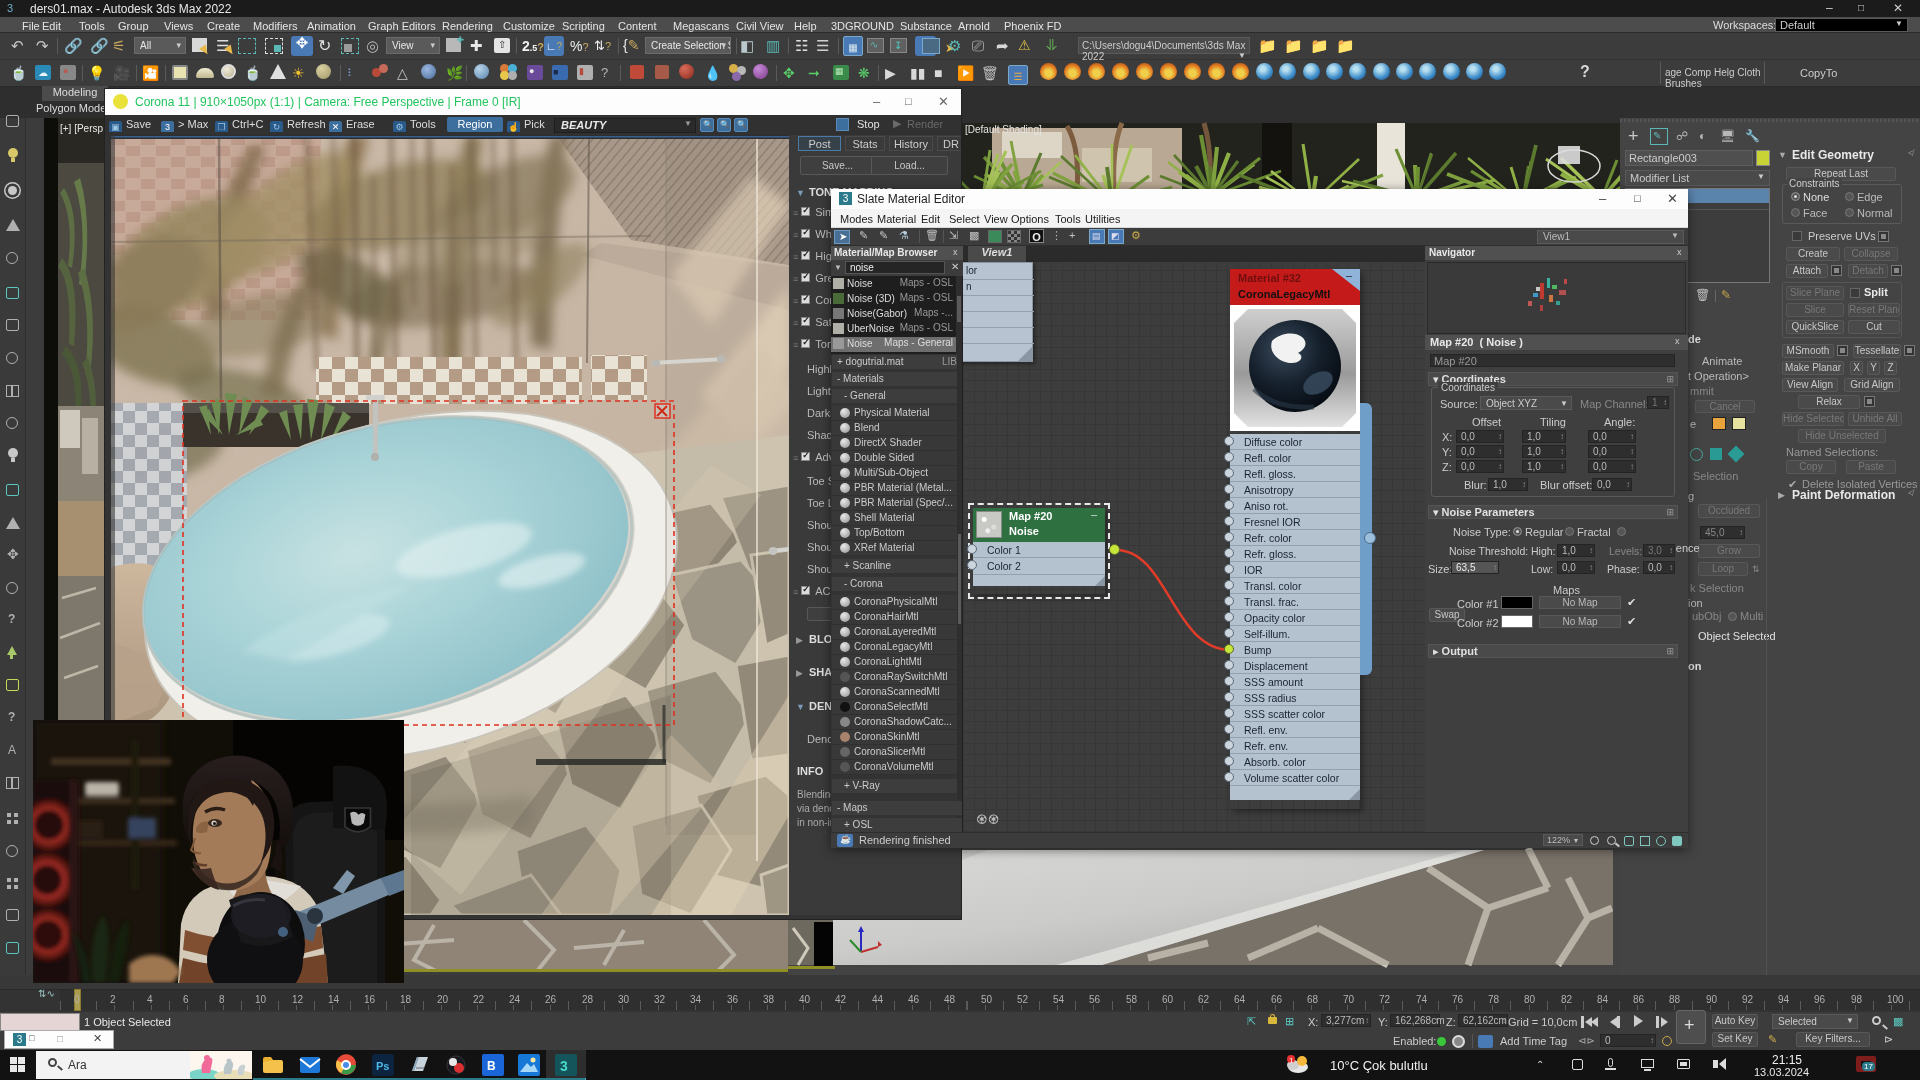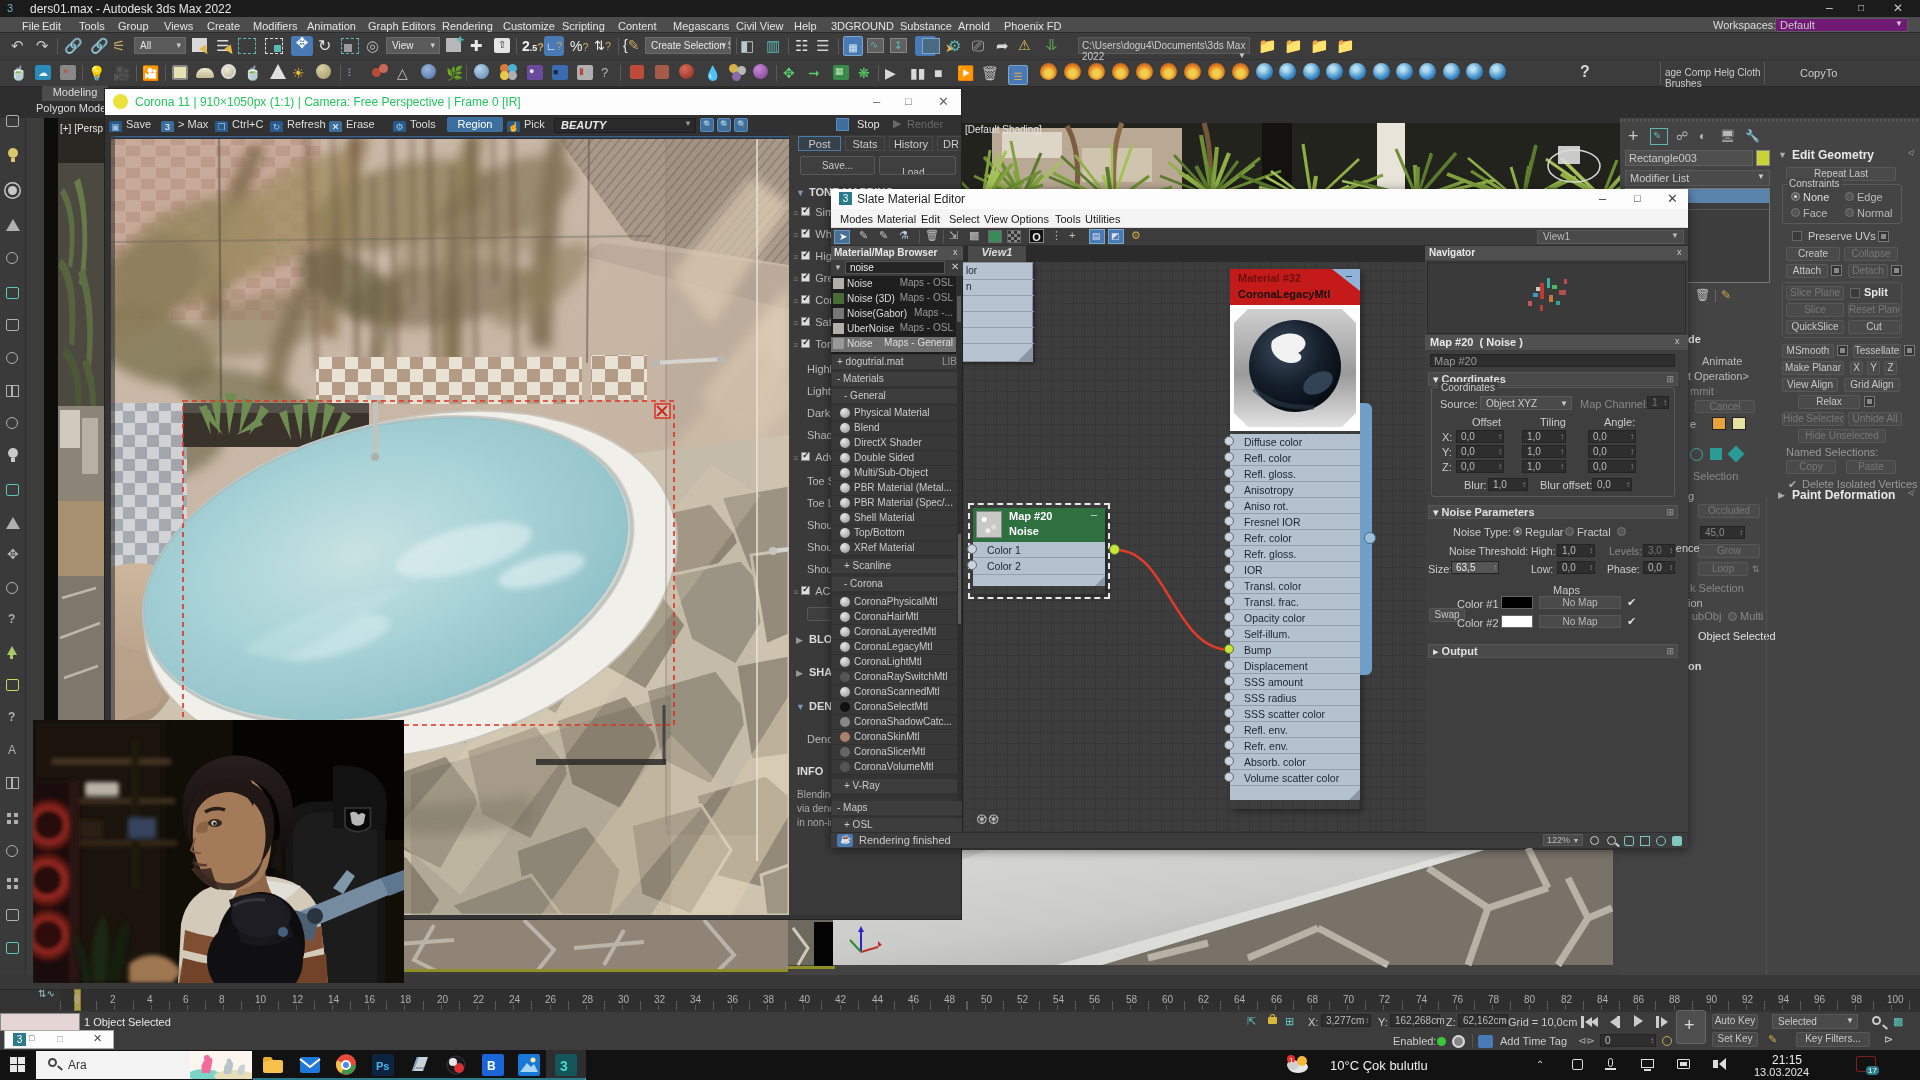--- a/index.html
+++ b/index.html
@@ -97,21 +97,21 @@
     <div class="mi" style="left:562px;">Scripting</div>
     <div class="mi" style="left:618px;">Content</div>
     <div class="mi" style="left:673px;">Megascans</div>
     <div class="mi" style="left:736px;">Civil View</div>
     <div class="mi" style="left:794px;">Help</div>
     <div class="mi" style="left:831px;">3DGROUND</div>
     <div class="mi" style="left:900px;">Substance</div>
     <div class="mi" style="left:958px;">Arnold</div>
     <div class="mi" style="left:1004px;">Phoenix FD</div>
 <div class="t" style="left:1713px;top:19px;font-size:11px;color:#ddd;">Workspaces:</div>
-<div class="abs" style="left:1775px;top:18px;width:133px;height:14px;background:#701a75;border:1px solid #5a5a5a;font-size:11px;color:#ccc;padding-left:4px;">Default<span style="float:right;margin-right:4px;font-size:8px;">▼</span></div>
+<div class="abs" style="left:1775px;top:18px;width:133px;height:14px;background:#000000;border:1px solid #5a5a5a;font-size:11px;color:#ccc;padding-left:4px;">Default<span style="float:right;margin-right:4px;font-size:8px;">▼</span></div>
 
 <div class="abs" id="tb1" style="left:0;top:33px;width:1920px;height:27px;background:#3c3c3c;border-bottom:1px solid #333;"></div>
 <div class="g1" style="left:11px;">↶</div>
     <div class="g1" style="left:36px;">↷</div>
 <div class="sep1" style="left:57px;"></div>
 <div class="g1" style="left:64px;color:#9ab0b8;">🔗</div>
     <div class="g1" style="left:90px;color:#9ab0b8;">🔗</div>
     <div class="g1" style="left:112px;color:#c9a95e;">⚟</div>
 <div class="drop1" style="left:134px;width:52px;">All</div>
 <div class="ic1" style="left:192px;width:15px;height:14px;background:#d8d8d8;"></div>
@@ -841,21 +841,21 @@
   <div class="abs" style="left:1608px;top:8px;width:5px;height:9px;border:1.5px solid #ddd;border-radius:3px;"></div>
       <div class="abs" style="left:1605px;top:18px;width:11px;height:2px;background:#ddd;"></div>
   <div class="abs" style="left:1641px;top:9px;width:13px;height:9px;border:1.5px solid #ddd;"></div>
       <div class="abs" style="left:1644px;top:19px;width:7px;height:2px;background:#ddd;"></div>
   <div class="abs" style="left:1677px;top:9px;width:13px;height:10px;border:1.5px solid #ddd;border-radius:1px;"></div>
       <div class="abs" style="left:1680px;top:12px;width:7px;height:4px;background:#ddd;"></div>
   <div class="abs" style="left:1713px;top:10px;width:5px;height:8px;background:#ddd;"></div>
       <div class="abs" style="left:1719px;top:8px;width:0;height:0;border-top:6px solid transparent;border-bottom:6px solid transparent;border-right:7px solid #ddd;"></div>
   <div class="t" style="left:1772px;top:3px;font-size:12px;color:#f0f0f0;">21:15</div>
   <div class="t" style="left:1754px;top:16px;font-size:11px;color:#e8e8e8;">13.03.2024</div>
-  <div class="abs" style="left:1856px;top:6px;width:20px;height:16px;border:1px solid #7f1d1d;border-radius:2px;">
+  <div class="abs" style="left:1856px;top:6px;width:20px;height:16px;border:5px solid #7f1d1d;border-radius:2px;">
     <span style="position:absolute;right:-4px;bottom:-4px;background:#2a7a8a;color:#fff;font-size:8px;padding:0 2px;border-radius:4px;">17</span>
   </div>
 </div>
 
 <div class="abs" id="corona" style="left:104px;top:88px;width:858px;height:832px;background:#333;border:1px solid #222;">
 
   <div class="abs" style="left:0;top:0;width:856px;height:26px;background:#fdfdfd;"></div>
   <div class="abs" style="left:8px;top:5px;width:15px;height:15px;border-radius:50%;background:#e8e23a;"></div>
   <div class="t" style="left:30px;top:6px;font-size:12px;color:#22c55e;">Corona 11 | 910×1050px  (1:1)  |  Camera: Free Perspective  |  Frame 0 [IR]</div>
   <div class="t" style="left:768px;top:5px;font-size:13px;color:#666;">–</div>
@@ -1088,21 +1088,21 @@
   </svg>
   </div>
 
   <div class="abs" id="cpanel" style="left:684px;top:46px;width:172px;height:780px;background:#3a3a3a;overflow:hidden;">
     <div class="ctab" style="left:9px;width:43px;border:1px solid #4a7ba8;background:#37414a;">Post</div>
     <div class="ctab" style="left:56px;width:40px;">Stats</div>
     <div class="ctab" style="left:100px;width:44px;">History</div>
     <div class="ctab" style="left:148px;width:28px;">DR</div>
 
     <div class="btn" style="left:11px;top:21px;width:75px;height:19px;padding-top:3px;background:#3f3f3f;">Save...</div>
-    <div class="btn" style="left:90px;top:21px;width:77px;height:19px;padding-top:10px;background:#3f3f3f;">Load...</div>
+    <div class="btn" style="left:82px;top:21px;width:77px;height:19px;padding-top:3px;background:#3f3f3f;">Load...</div>
     <div class="t" style="left:7px;top:53px;color:#7a9ab8;font-size:9px;">▼</div>
     <div class="t" style="left:20px;top:51px;color:#ddd;font-size:11px;font-weight:bold;">TONE MAPPING</div>
     <div class="crow" style="top:71px;"><i>≡</i><b></b>Simple Exposur</div>
     <div class="crow" style="top:93px;"><i>≡</i><b></b>White Balance</div>
     <div class="crow" style="top:115px;"><i>≡</i><b></b>Highlight Comp</div>
     <div class="crow" style="top:137px;"><i>≡</i><b></b>Green-Magenta</div>
     <div class="crow" style="top:159px;"><i>≡</i><b></b>Contrast</div>
     <div class="crow" style="top:181px;"><i>≡</i><b></b>Saturation</div>
     <div class="crow" style="top:203px;"><i>≡</i><b></b>Tone Curve</div>
     <div class="t" style="left:18px;top:228px;font-size:11px;color:#bbb;">Highlights</div>

